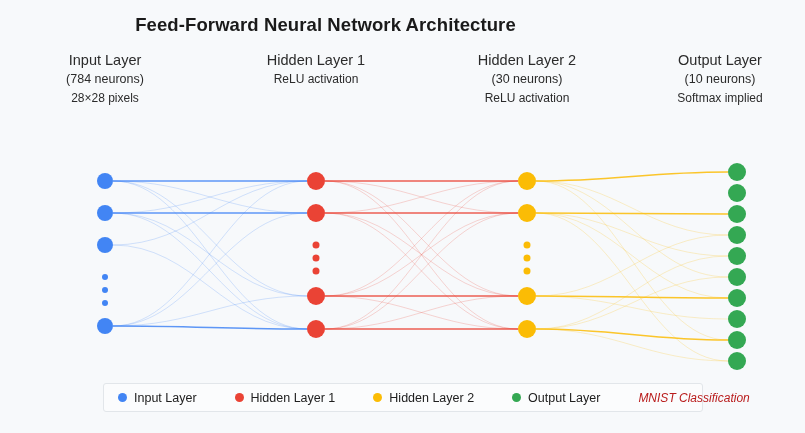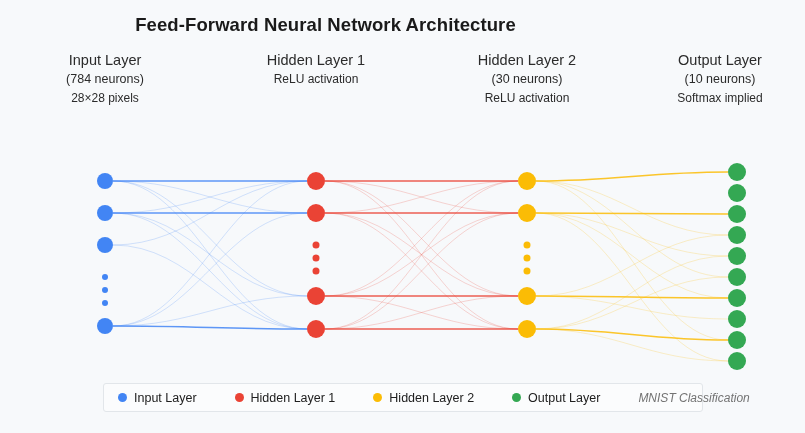--- a/index.html
+++ b/index.html
@@ -81,21 +81,21 @@
     margin-right: 7px;
     flex: none;
   }
   .legend-label {
     font-size: 12.5px;
     color: #202020;
   }
   #legend-note {
     font-size: 12px;
     font-style: italic;
-    color: #737373;
+    color: #b91c1c;
     white-space: nowrap;
   }
 </style>
 </head>
 <body>
 
 <div id="page">
 
   <div id="title">Feed-Forward Neural Network Architecture</div>
 

